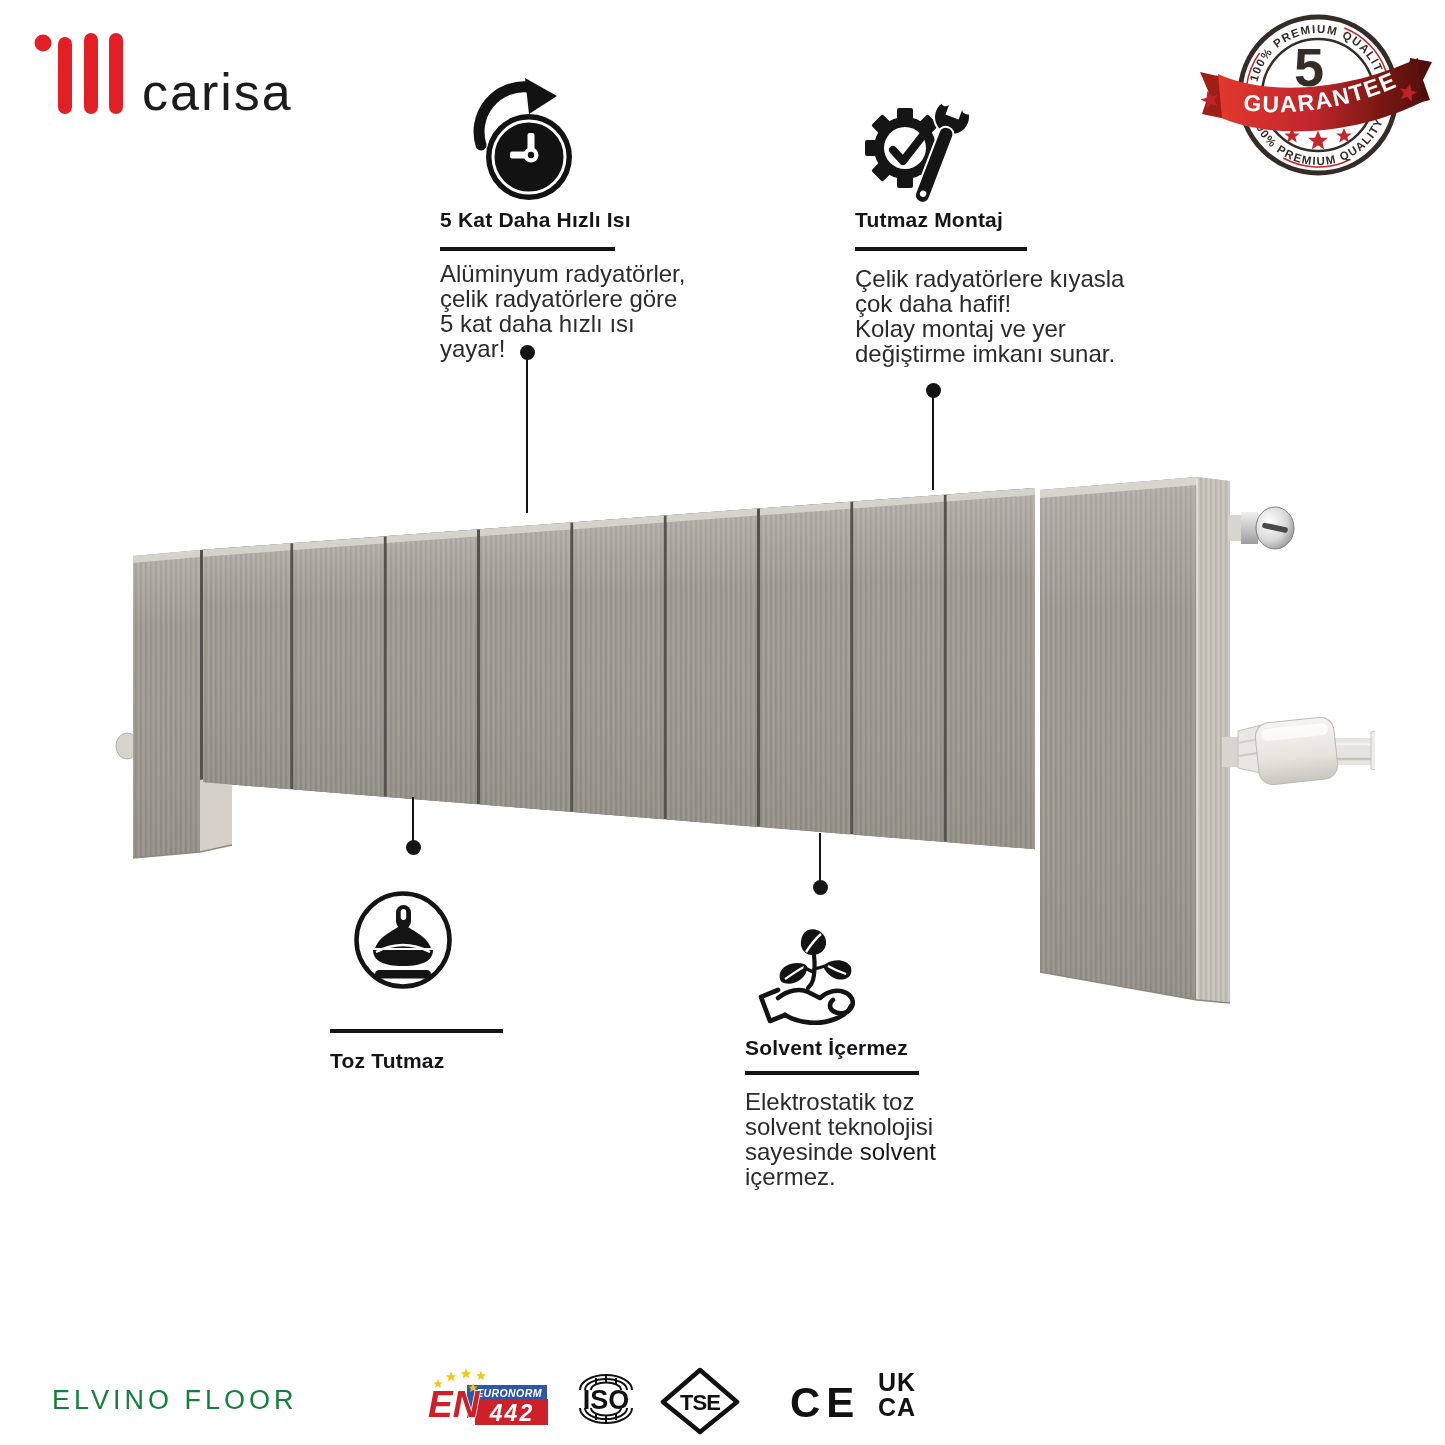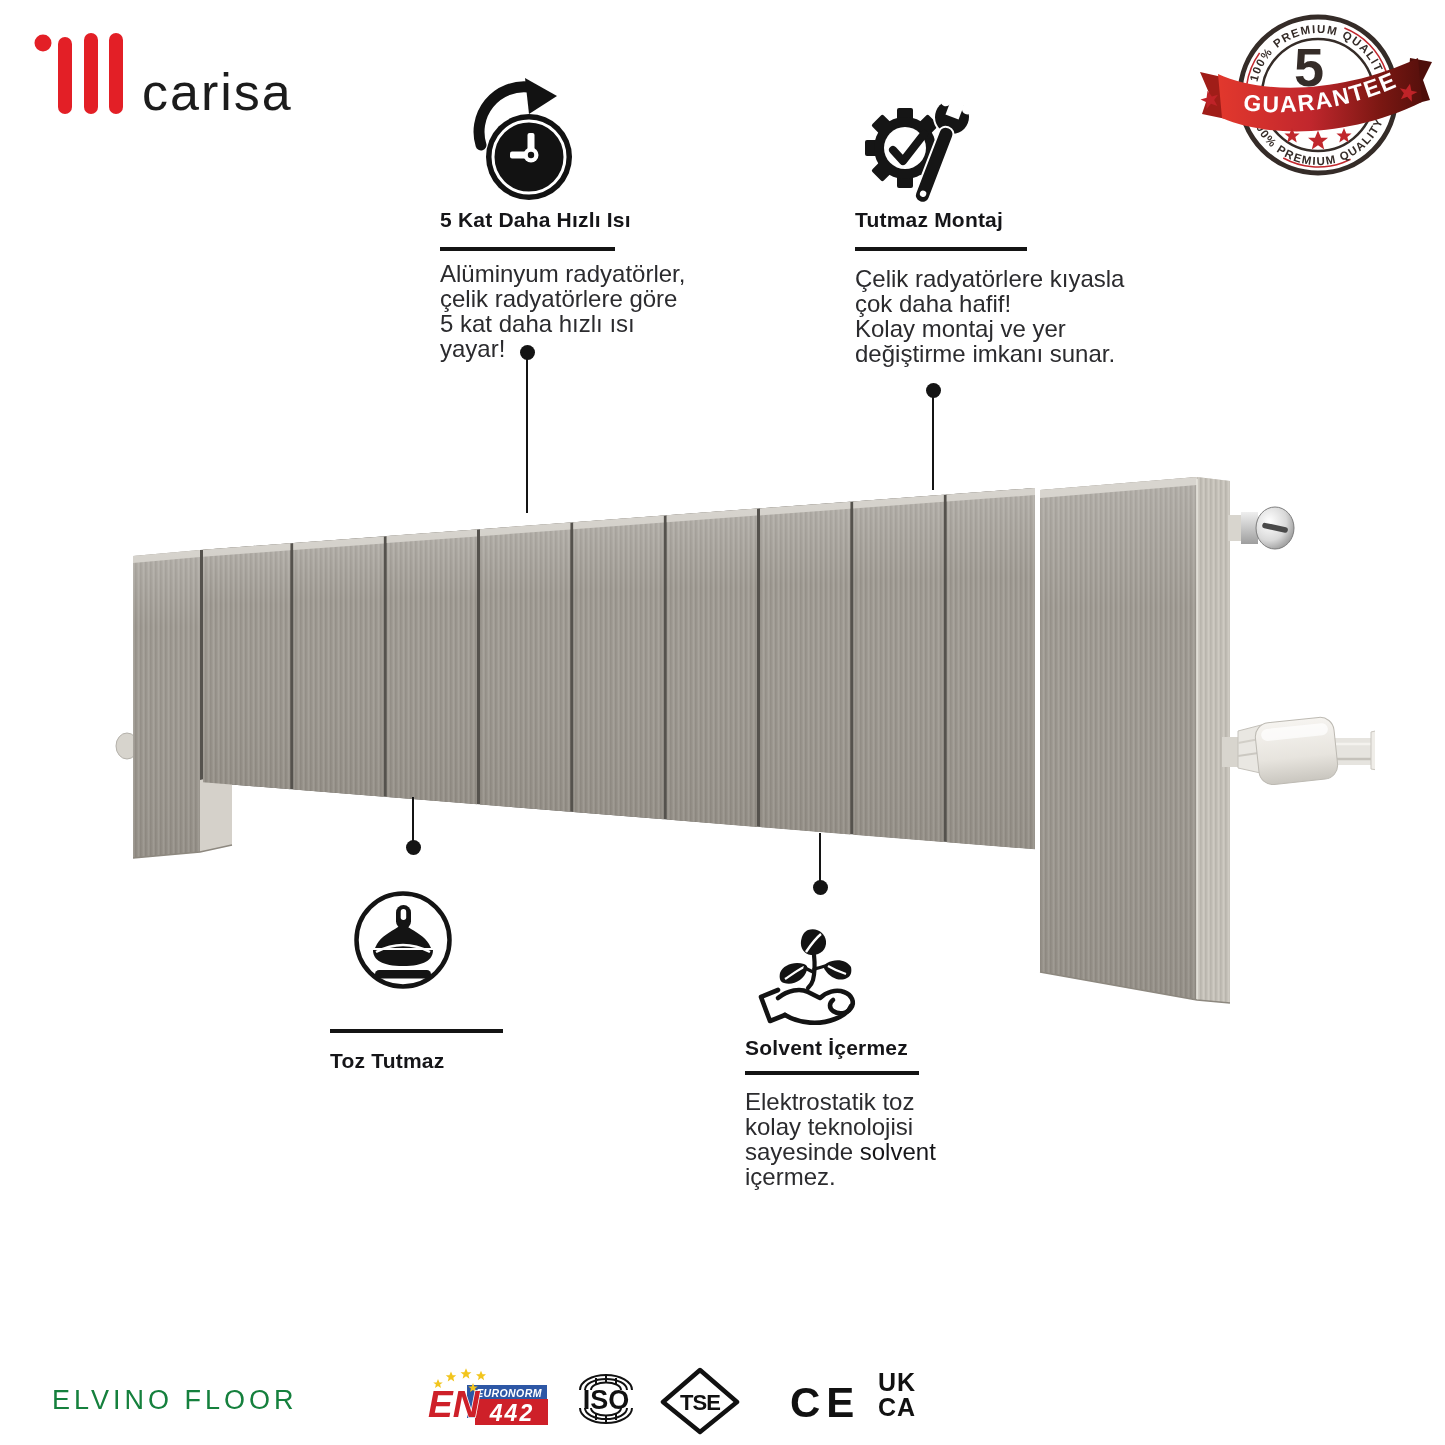--- a/index.html
+++ b/index.html
@@ -298,21 +298,21 @@
     <path d="M 61,50 C 57,48 55,47 53,46 M 62,47 C 67,46 70,45 73,44" fill="none" stroke="#131313" stroke-width="3.4" stroke-linecap="round"></path>
     <g fill="none" stroke="#131313" stroke-width="4.6" stroke-linecap="round" stroke-linejoin="round">
       <path d="M 26,68 L 9,75 L 18,99 L 33,93"></path>
       <path d="M 26,76 C 36,68 48,66 56,70 L 68,76 C 74,70 84,67 92,70 C 100,73 103,80 99,86 C 95,92 87,93 81,89 C 77,86 77,81 81,78"></path>
       <path d="M 33,93 C 48,102 68,103 83,97 C 91,94 97,89 99,84"></path>
     </g>
   </svg>
   <div class="abs f-title" style="left:745px;top:1036px;">Solvent İçermez</div>
   <div class="abs f-rule" style="left:745px;top:1071px;width:174px;"></div>
   <div class="abs f-body" style="left:745px;top:1089px;width:250px;"><span>Elektrostatik toz
-kolay teknolojisi
+solvent teknolojisi
 sayesinde </span><b>solvent</b><span>
 içermez.</span></div>
 
   <div class="abs product-name" style="left:52px;top:1385px;">ELVINO FLOOR</div>
 
   <svg class="abs" style="left:426px;top:1366px;" width="125" height="64" viewBox="0 0 125 64">
     <defs>
       <path id="star5" d="M0,-5 L1.45,-1.55 L4.75,-1.55 L2.1,0.6 L2.95,4.05 L0,2 L-2.95,4.05 L-2.1,0.6 L-4.75,-1.55 L-1.45,-1.55 Z"></path>
     </defs>
     <rect x="41" y="19" width="80" height="33" fill="#2d57a5"></rect>

